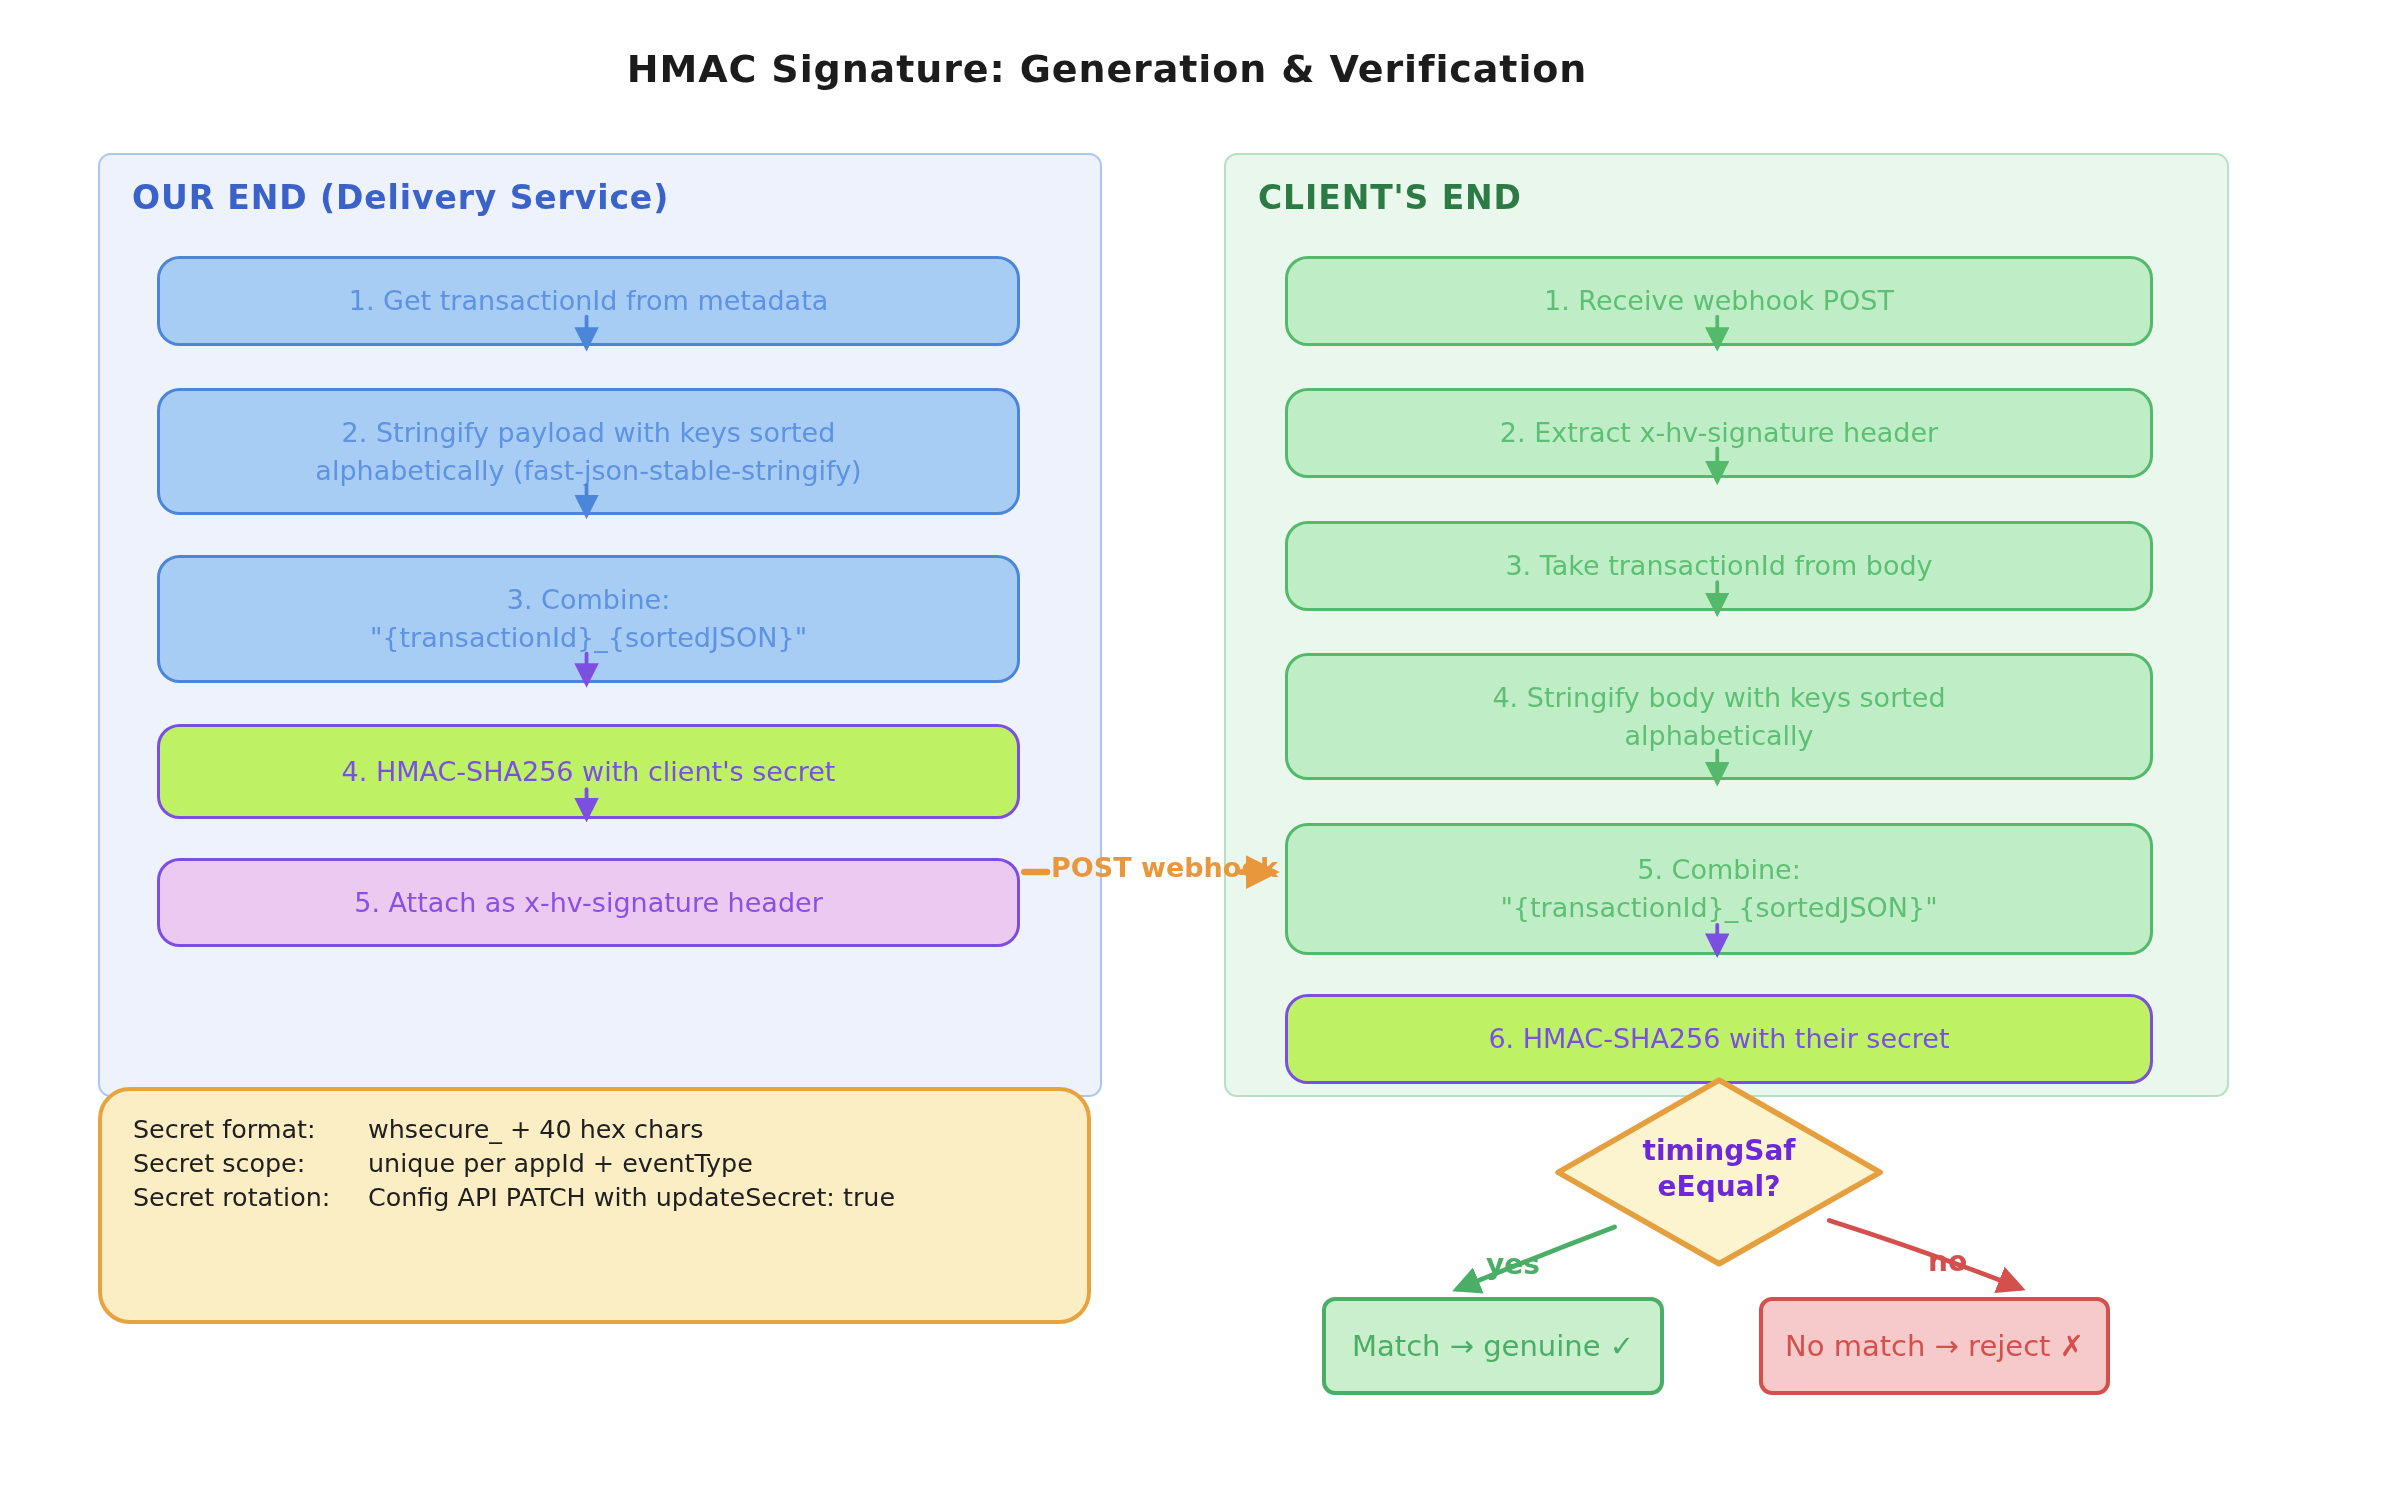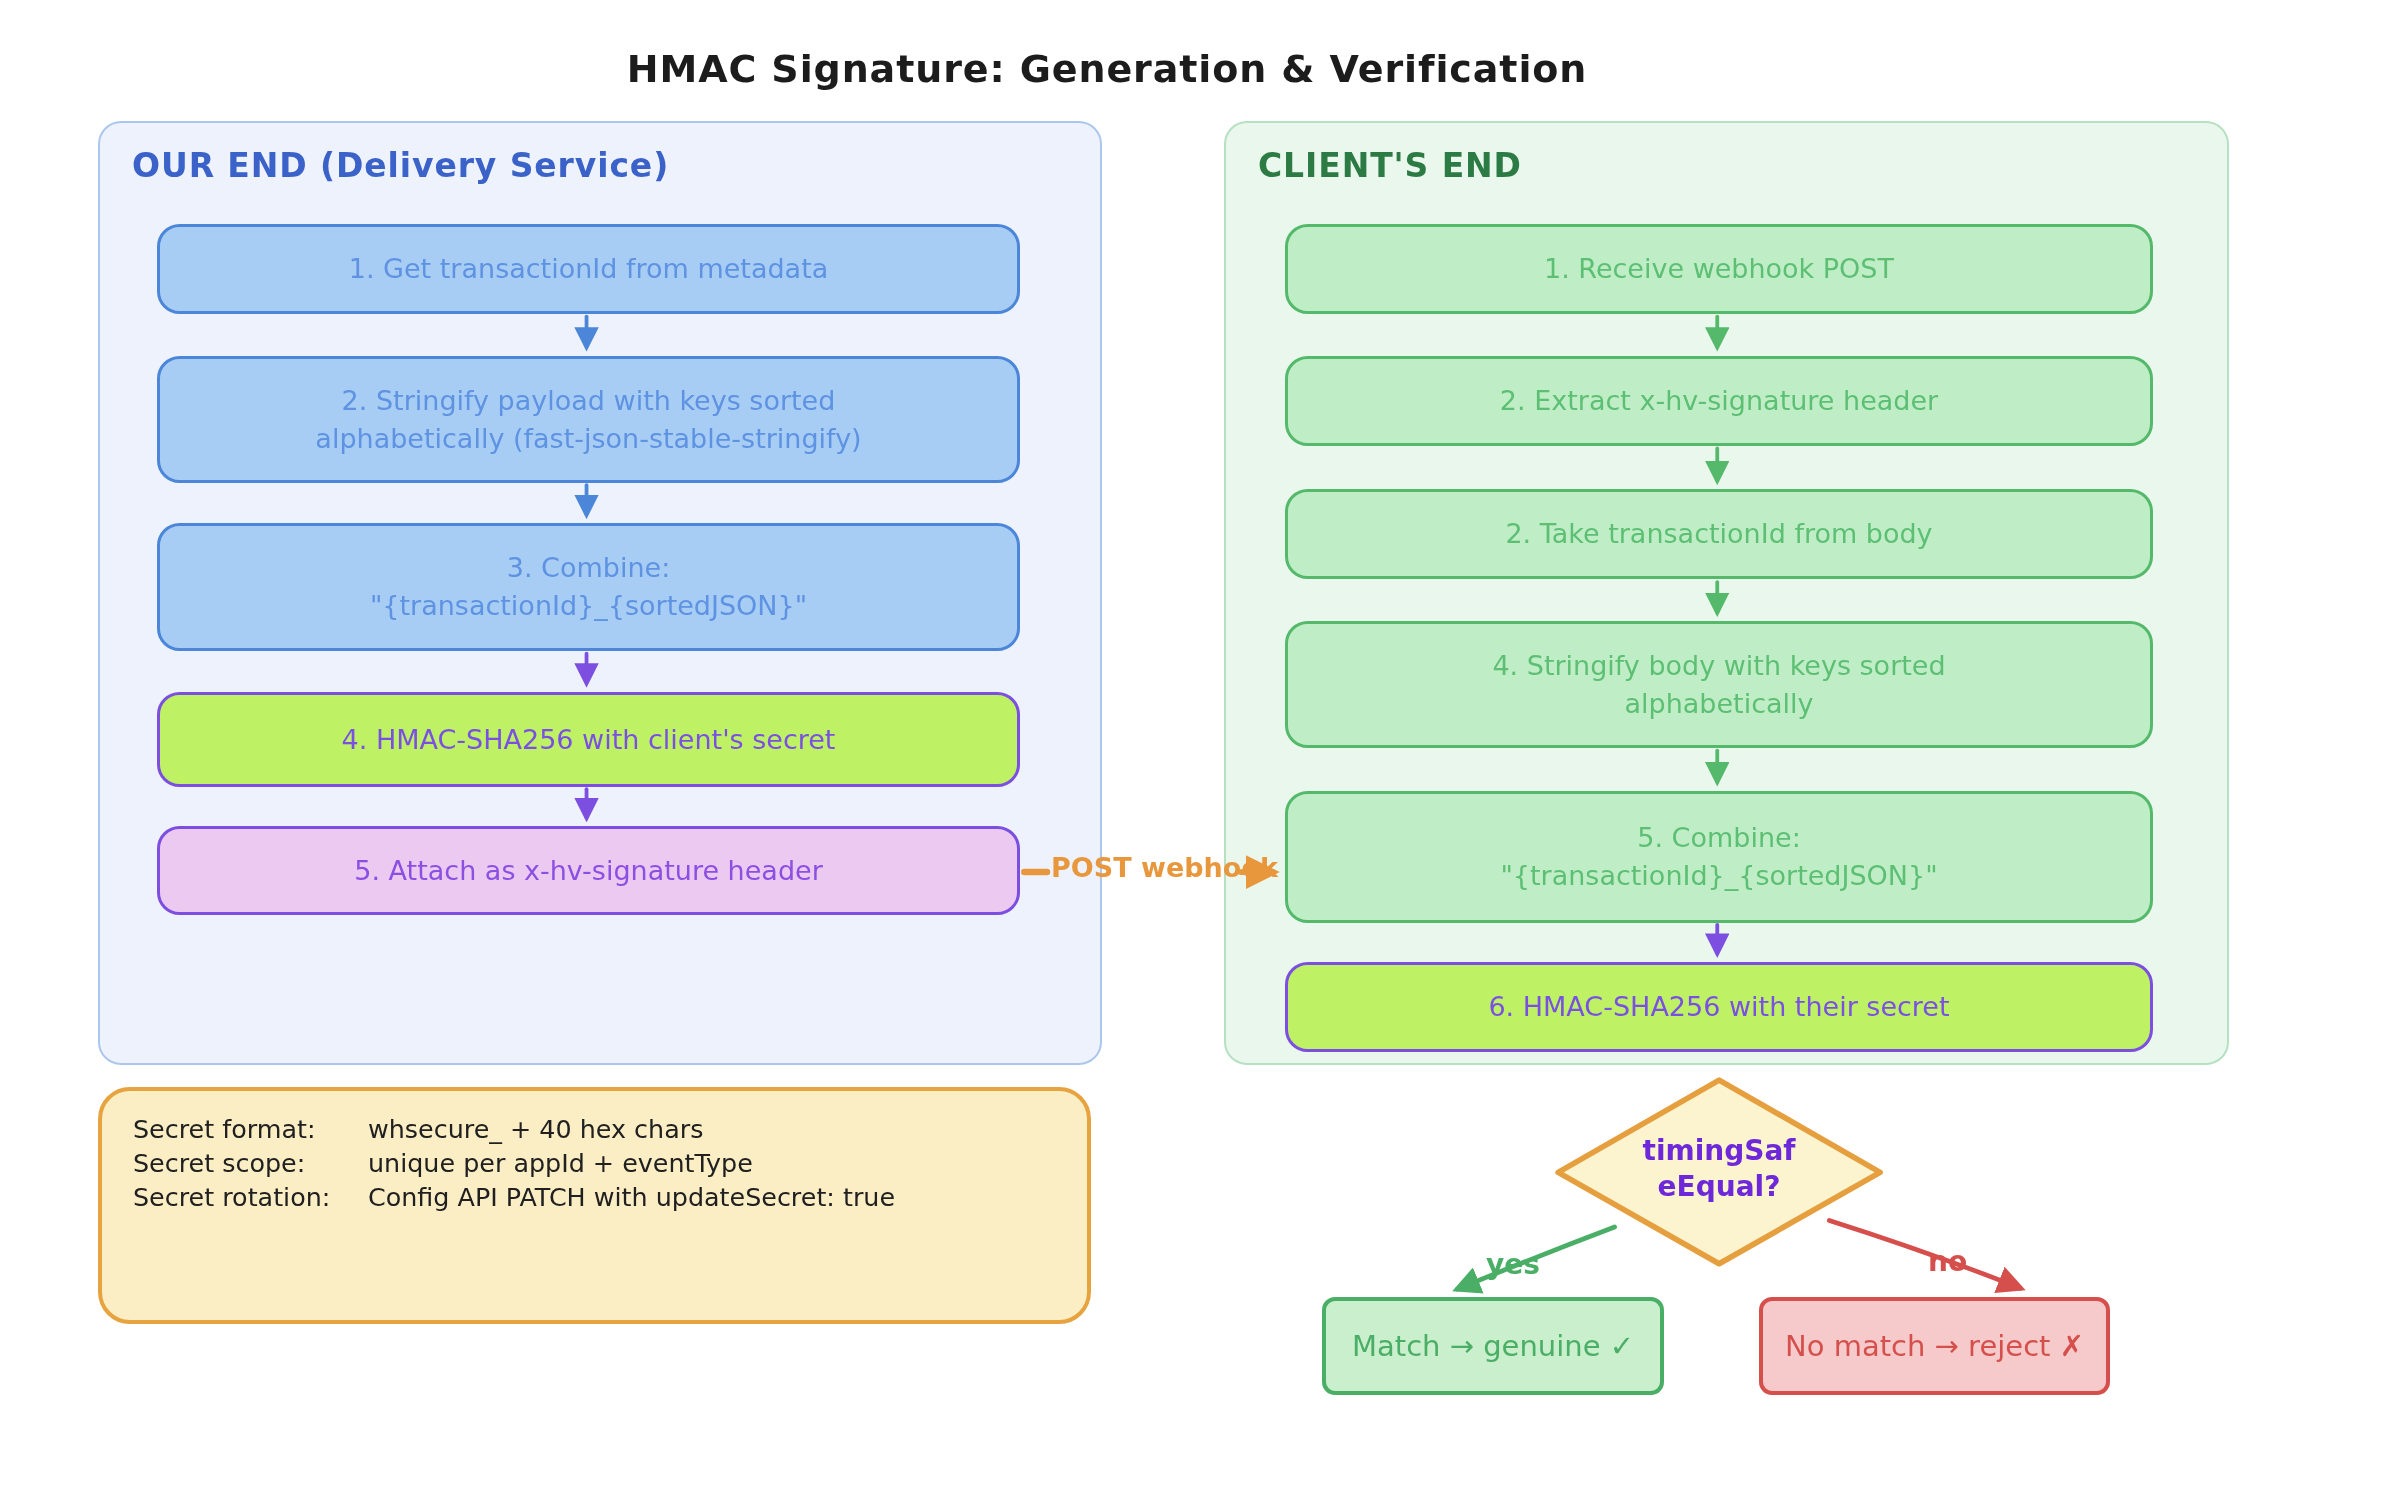--- a/index.html
+++ b/index.html
@@ -4,21 +4,21 @@
 <style>
   html,body{margin:0;padding:0;background:#ffffff;}
   .canvas{
     position:relative;width:2397px;height:1494px;background:#ffffff;
     font-family:"DejaVu Sans", sans-serif;overflow:hidden;
   }
   .title{
     position:absolute;left:1107px;top:47px;transform:translateX(-50%);
     font-size:38px;font-weight:bold;color:#1c1c1c;letter-spacing:0.9px;white-space:nowrap;
   }
-  .panel{position:absolute;border-radius:23px;}
+  .panel{position:absolute;border-radius:13px;margin-top:32px;}
   .panel.left{left:98px;top:121px;width:1000px;height:940px;background:#edf2fc;border:2.8px solid #abc7ee;}
   .panel.right{left:1224px;top:121px;width:1001px;height:940px;background:#eaf7ed;border:2.8px solid #b6e0c2;}
   .panel-header{position:absolute;top:22.6px;left:32px;font-size:33px;font-weight:bold;letter-spacing:0.9px;white-space:nowrap;}
   .panel.left .panel-header{color:#3a62c9;}
   .panel.right .panel-header{color:#2c7a44;}
   .step{
     position:absolute;display:flex;align-items:center;justify-content:center;
     text-align:center;border-radius:22.6px;font-size:27px;line-height:1.4;
     white-space:pre-line;box-sizing:border-box;padding:3.8px 19px;
   }
@@ -81,21 +81,21 @@
     <div class="step blue lp-s3">3. Combine:
 "{transactionId}_{sortedJSON}"</div>
     <div class="step purple lp-s4">4. HMAC-SHA256 with client's secret</div>
     <div class="step pink lp-s5">5. Attach as x-hv-signature header</div>
   </div>
 
   <div class="panel right">
     <div class="panel-header">CLIENT'S END</div>
     <div class="step green rp-s1">1. Receive webhook POST</div>
     <div class="step green rp-s2">2. Extract x-hv-signature header</div>
-    <div class="step green rp-s3">2. Take transactionId from body</div>
+    <div class="step green rp-s3">3. Take transactionId from body</div>
     <div class="step green rp-s4">4. Stringify body with keys sorted
 alphabetically</div>
     <div class="step green rp-s5">5. Combine:
 "{transactionId}_{sortedJSON}"</div>
     <div class="step purple rp-s6">6. HMAC-SHA256 with their secret</div>
   </div>
 
   <div class="note">
     <div class="note-row">
       <span class="note-label">Secret format:</span>

